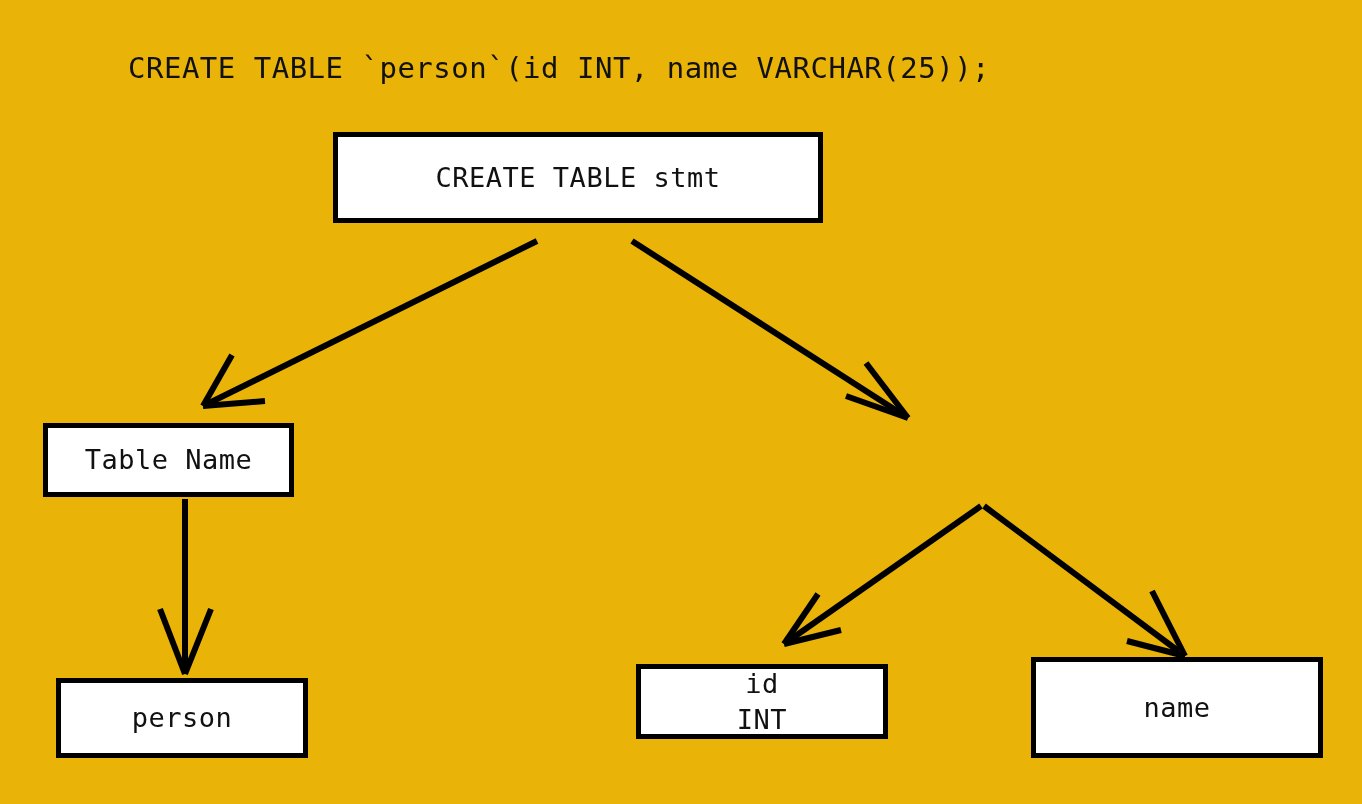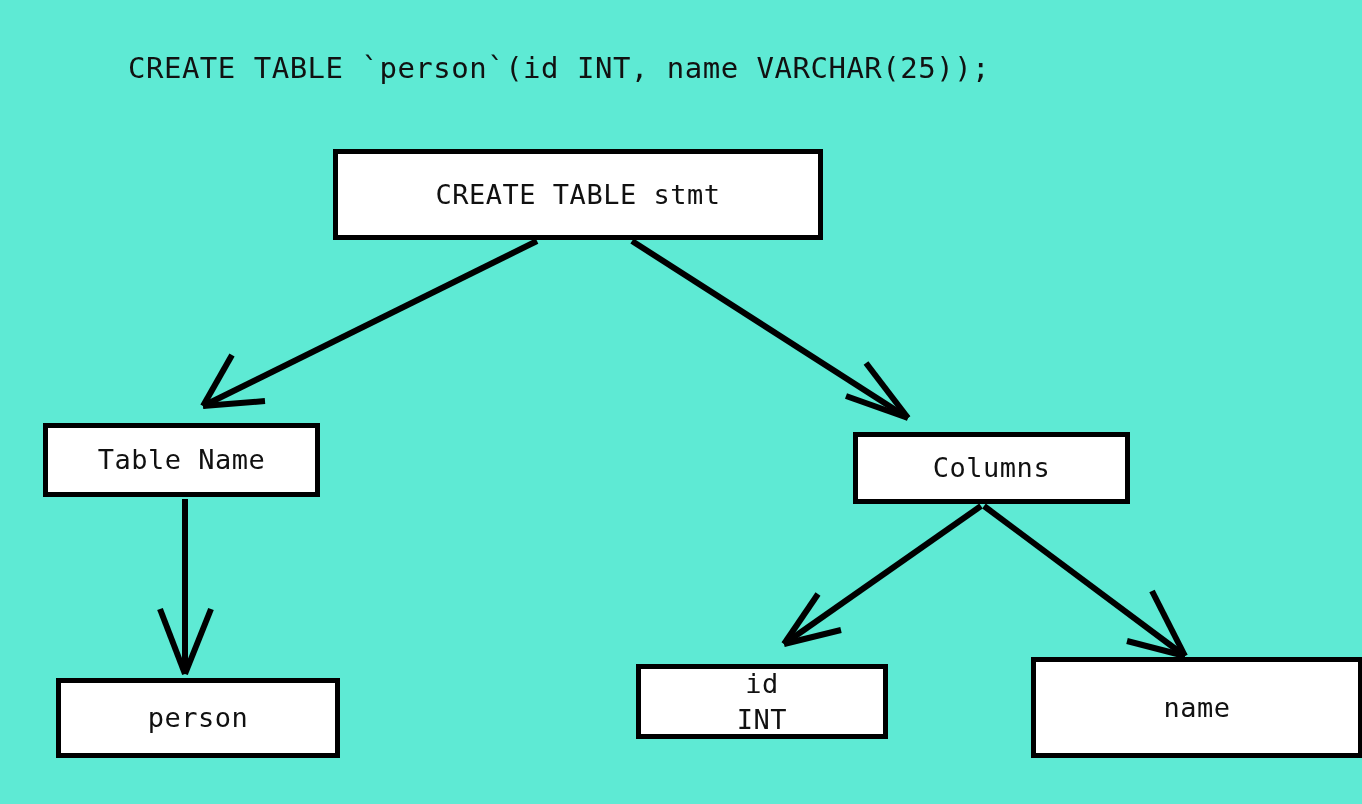--- a/index.html
+++ b/index.html
@@ -4,21 +4,21 @@
 <style>
   html, body {
     margin: 0;
     padding: 0;
     background: #ffffff;
   }
   #canvas {
     position: relative;
     width: 1362px;
     height: 804px;
-    background: #5eead4;
+    background: #eab308;
     overflow: hidden;
     font-family: "DejaVu Sans Mono", "Liberation Mono", monospace;
     color: #000000;
   }
   #edges {
     position: absolute;
     left: 0;
     top: 0;
     width: 1362px;
     height: 804px;
@@ -88,38 +88,35 @@
 
       <g>
         <line x1="984" y1="506" x2="1185" y2="656"></line>
         <line x1="1185" y1="656" x2="1127" y2="641"></line>
         <line x1="1185" y1="656" x2="1152" y2="591"></line>
       </g>
 
     </g>
   </svg>
 
-  <div class="node" style="left:333px; top:149px; width:490px; height:91px;">
+  <div class="node" style="left:333px; top:132px; width:490px; height:91px;">
     <span>CREATE TABLE stmt</span>
   </div>
 
-  <div class="node" style="left:43px; top:423px; width:277px; height:74px;">
+  <div class="node" style="left:43px; top:423px; width:251px; height:74px;">
     <span>Table Name</span>
   </div>
 
-  <div class="node" style="left:853px; top:432px; width:277px; height:72px;">
-    <span>Columns</span>
-  </div>
 
-  <div class="node" style="left:56px; top:678px; width:284px; height:80px;">
+  <div class="node" style="left:56px; top:678px; width:252px; height:80px;">
     <span>person</span>
   </div>
 
   <div class="node" style="left:636px; top:664px; width:252px; height:75px;">
     <span>id</span>
     <span class="line2">INT</span>
   </div>
 
-  <div class="node" style="left:1031px; top:657px; width:332px; height:101px;">
+  <div class="node" style="left:1031px; top:657px; width:292px; height:101px;">
     <span>name</span>
   </div>
 
 </div>
 
 </body></html>

